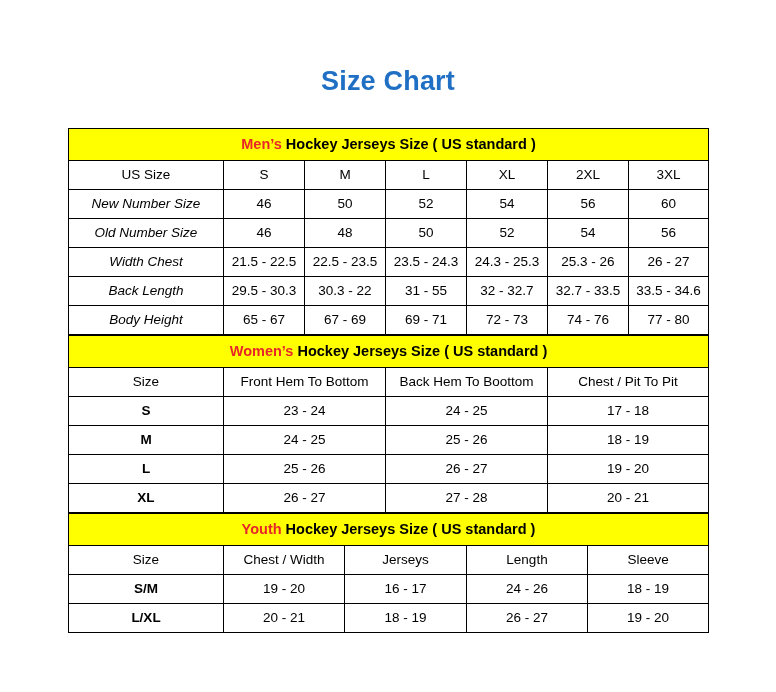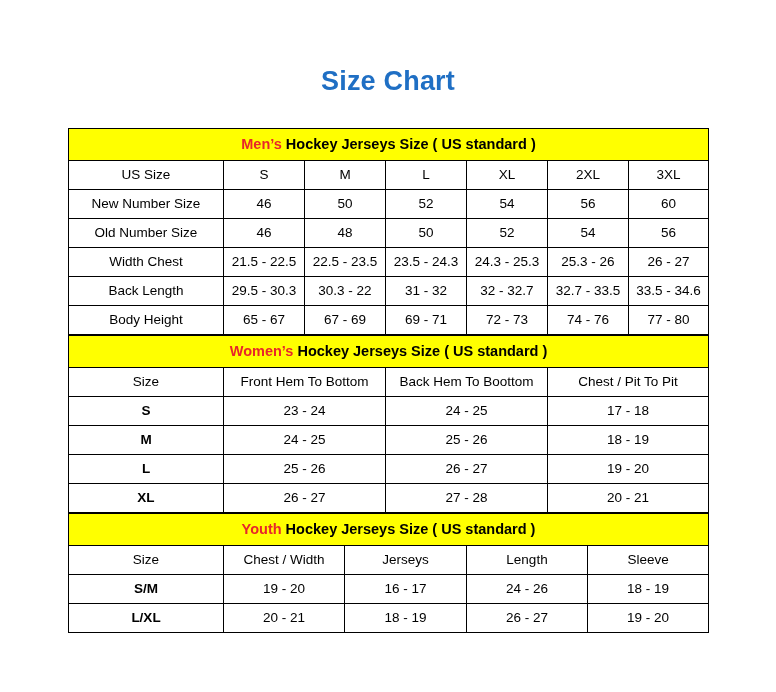--- a/index.html
+++ b/index.html
@@ -55,20 +55,21 @@
     font-size: 14.5px;
   }
   .section-head .accent {
     color: #e8262a;
   }
   .colhead td {
     font-weight: normal;
   }
   .rowlabel {
     font-weight: normal;
+    font-style: italic;
   }
   .bold {
     font-weight: bold;
   }
   
   table.men col.c0 { width: 155px; }
   table.men col.c1 { width: 81px; }
   table.men col.c2 { width: 81px; }
   table.men col.c3 { width: 81px; }
   table.men col.c4 { width: 81px; }
@@ -142,21 +143,21 @@
           <td>22.5 - 23.5</td>
           <td>23.5 - 24.3</td>
           <td>24.3 - 25.3</td>
           <td>25.3 - 26</td>
           <td>26 - 27</td>
         </tr>
         <tr>
           <td class="rowlabel">Back Length</td>
           <td>29.5 - 30.3</td>
           <td>30.3 - 22</td>
-          <td>31 - 32</td>
+          <td>31 - 55</td>
           <td>32 - 32.7</td>
           <td>32.7 - 33.5</td>
           <td>33.5 - 34.6</td>
         </tr>
         <tr>
           <td class="rowlabel">Body Height</td>
           <td>65 - 67</td>
           <td>67 - 69</td>
           <td>69 - 71</td>
           <td>72 - 73</td>

